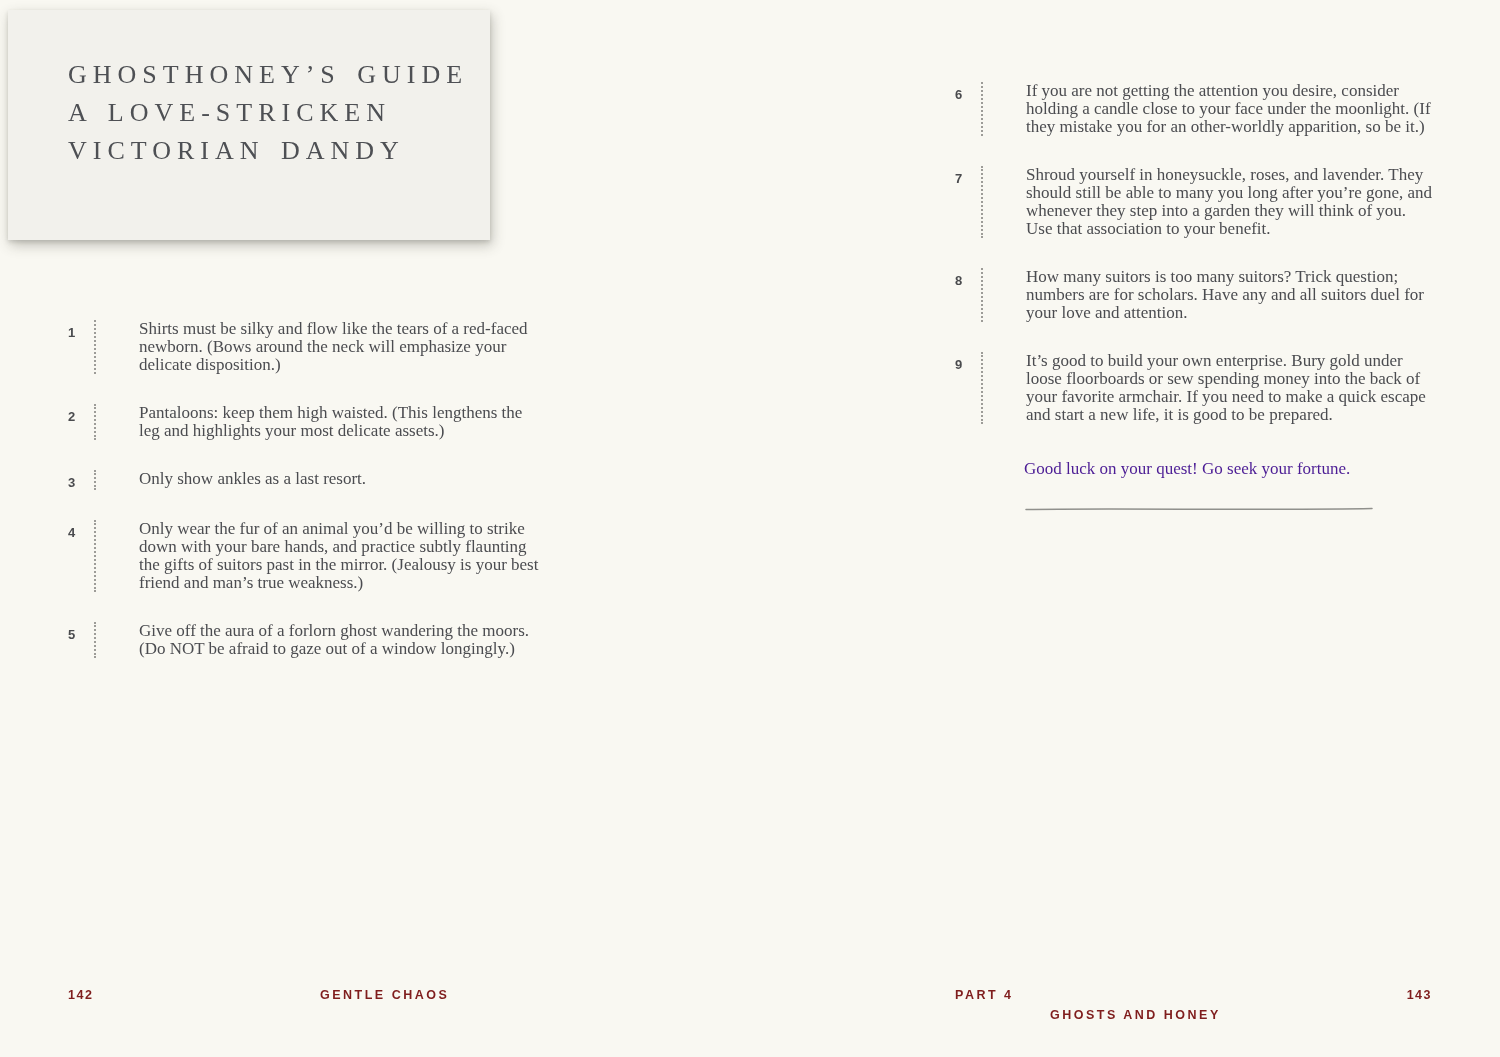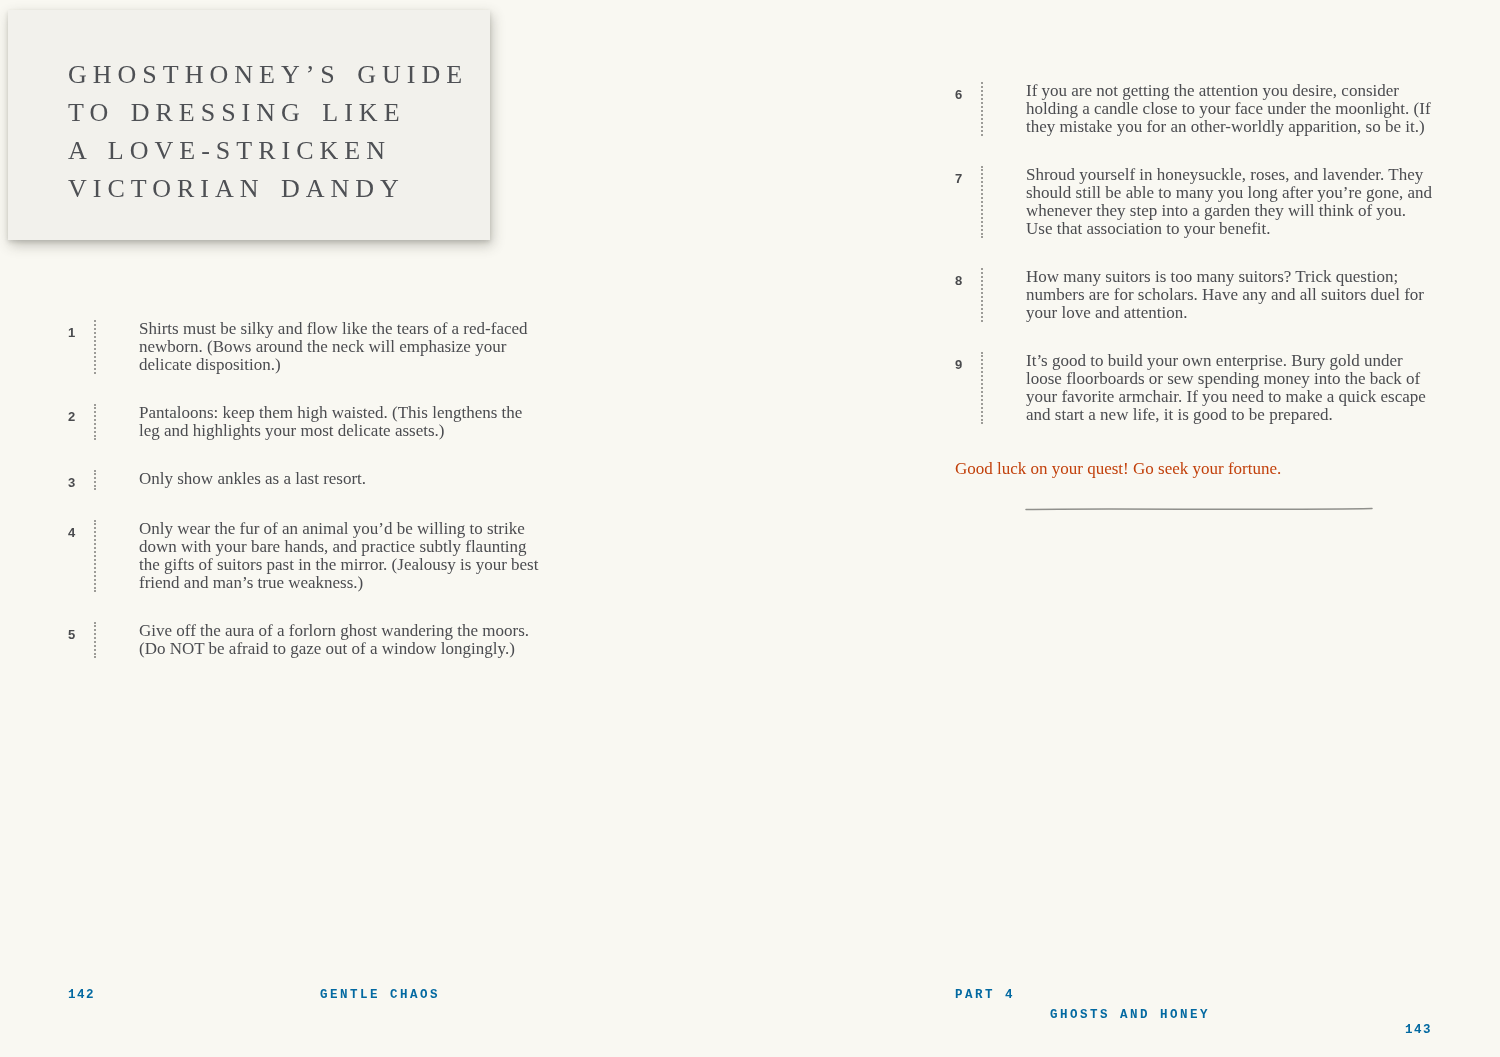--- a/index.html
+++ b/index.html
@@ -52,57 +52,57 @@
   }
   .item .text{
     width:408px;
     font-size:17px;
     line-height:18px;
     color:#4b4c50;
   }
 
   
   .closing{
+    margin-left:69px;
     width:408px;
     font-size:17px;
     line-height:30px;
-    color:#c2410c;
+    color:#4c1d95;
   }
   .closing-rule{
     margin-left:69px;
     margin-top:14px;
     width:350px;
     height:6px;
   }
 
   
   .footer-text{
     position:absolute;
     top:988px;
-    font-family:Liberation Mono, monospace;
+    font-family:Liberation Sans, sans-serif;
     font-size:12.5px;
     font-weight:700;
     letter-spacing:2.5px;
-    color:#0369a1;
+    color:#7f1d1d;
     white-space:nowrap;
   }
   .pagenum-left{left:68px;letter-spacing:1.5px;}
   .book-title{left:320px;width:300px;text-align:left;}
   .part-label{left:955px;}
   .section-label{left:1050px;margin-top:20px;}
-  .pagenum-right{left:1380px;width:52px;text-align:right;letter-spacing:1.5px;margin-top:35px;}
+  .pagenum-right{left:1380px;width:52px;text-align:right;letter-spacing:1.5px;}
 </style>
 </head>
 <body>
 
 <div class="spread">
 
   <div class="title-card">
     <div class="title-line">GHOSTHONEY’S GUIDE</div>
-    <div class="title-line">TO DRESSING LIKE</div>
     <div class="title-line">A LOVE-STRICKEN</div>
     <div class="title-line">VICTORIAN DANDY</div>
   </div>
 
   <div class="items items-left">
     <div class="item">
       <div class="num">1</div>
       <div class="rule"></div>
       <div class="text">Shirts must be silky and flow like the tears of a red-faced newborn. (Bows around the neck will emphasize your delicate disposition.)</div>
     </div>

